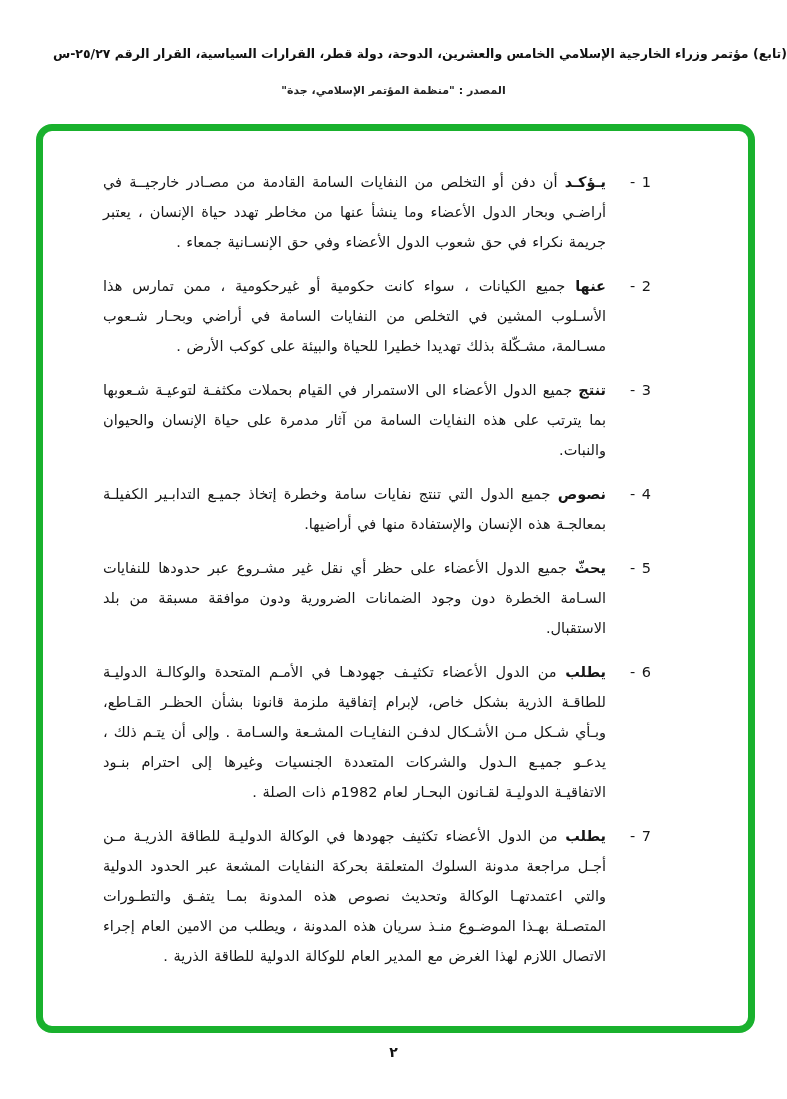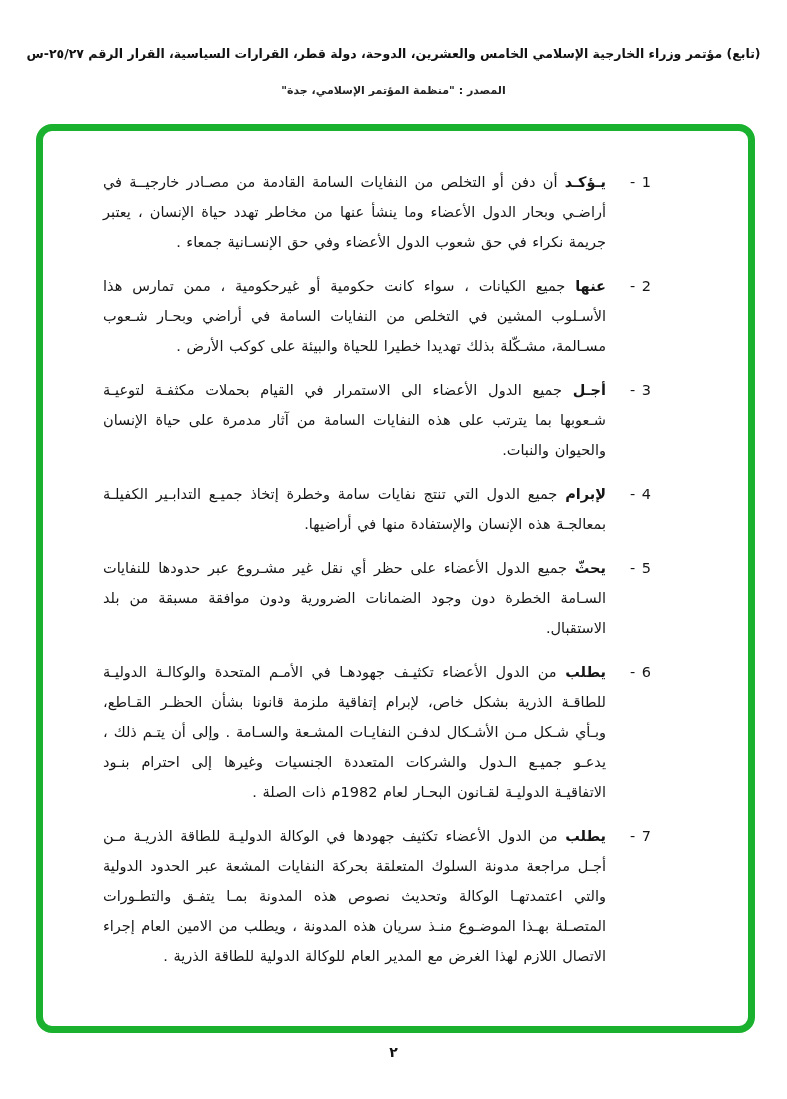--- a/index.html
+++ b/index.html
@@ -8,21 +8,21 @@
     background: #ffffff;
     overflow: hidden;
     font-family: "DejaVu Sans", sans-serif;
     color: #161616;
   }
   .page { position: relative; width: 787px; height: 1099px; direction: rtl; }
 
   
   .hdr {
     position: absolute; top: 46px; right: 0; left: 0;
-    text-align: center; font-weight: bold; font-size: 12.5px;
+    text-align: right; font-weight: bold; font-size: 12.5px;
     white-space: nowrap; color: #111;
   }
   .src {
     position: absolute; top: 84px; right: 0; left: 0;
     text-align: center; font-weight: bold; font-size: 11px;
     color: #222;
   }
 
   
   .green-box {
@@ -72,26 +72,26 @@
       <div class="ptext"><span class="lead">يـؤكـد</span> <span>أن دفن أو التخلص من النفايات السامة القادمة من مصـادر خارجيــة في أراضـي وبحار الدول الأعضاء وما ينشأ عنها من مخاطر تهدد حياة الإنسان ، يعتبر جريمة نكراء في حق شعوب الدول الأعضاء  وفي حق الإنسـانية جمعاء .</span></div>
     </div>
 
     <div class="para">
       <div class="num">2 -</div>
       <div class="ptext"><span class="lead">عنها</span> <span>جميع الكيانات ، سواء كانت حكومية أو غيرحكومية ، ممن تمارس هذا الأسـلوب المشين في التخلص من النفايات السامة في أراضي وبحـار شـعوب مسـالمة، مشـكّلة بذلك تهديدا خطيرا للحياة والبيئة على كوكب الأرض .</span></div>
     </div>
 
     <div class="para">
       <div class="num">3 -</div>
-      <div class="ptext"><span class="lead">أجـل</span> <span>جميع الدول الأعضاء الى الاستمرار في القيام بحملات  مكثفـة لتوعيـة شـعوبها بما يترتب على هذه النفايات السامة من آثار مدمرة على حياة الإنسان والحيوان والنبات.</span></div>
+      <div class="ptext"><span class="lead">تنتج</span> <span>جميع الدول الأعضاء الى الاستمرار في القيام بحملات  مكثفـة لتوعيـة شـعوبها بما يترتب على هذه النفايات السامة من آثار مدمرة على حياة الإنسان والحيوان والنبات.</span></div>
     </div>
 
     <div class="para">
       <div class="num">4 -</div>
-      <div class="ptext"><span class="lead">لإبرام</span> <span>جميع الدول التي تنتج نفايات سامة وخطرة إتخاذ جميـع التدابـير الكفيلـة بمعالجـة هذه الإنسان والإستفادة منها في أراضيها.</span></div>
+      <div class="ptext"><span class="lead">نصوص</span> <span>جميع الدول التي تنتج نفايات سامة وخطرة إتخاذ جميـع التدابـير الكفيلـة بمعالجـة هذه الإنسان والإستفادة منها في أراضيها.</span></div>
     </div>
 
     <div class="para">
       <div class="num">5 -</div>
       <div class="ptext"><span class="lead">يحثّ</span> <span>جميع الدول الأعضاء على حظر أي نقل غير مشـروع عبر حدودها للنفايات السـامة الخطرة دون وجود الضمانات الضرورية ودون موافقة مسبقة من بلد الاستقبال.</span></div>
     </div>
 
     <div class="para">
       <div class="num">6 -</div>
       <div class="ptext"><span class="lead">يطلب</span> <span>من الدول الأعضاء تكثيـف جهودهـا في الأمـم المتحدة والوكالـة الدوليـة للطاقـة الذرية بشكل خاص، لإبرام إتفاقية ملزمة قانونا بشأن الحظـر القـاطع، وبـأي شـكل مـن الأشـكال لدفـن النفايـات المشـعة والسـامة . وإلى أن يتـم ذلك ، يدعـو جميـع الـدول والشركات المتعددة الجنسيات وغيرها إلى احترام بنـود الاتفاقيـة الدوليـة لقـانون البحـار لعام 1982م ذات الصلة .</span></div>

